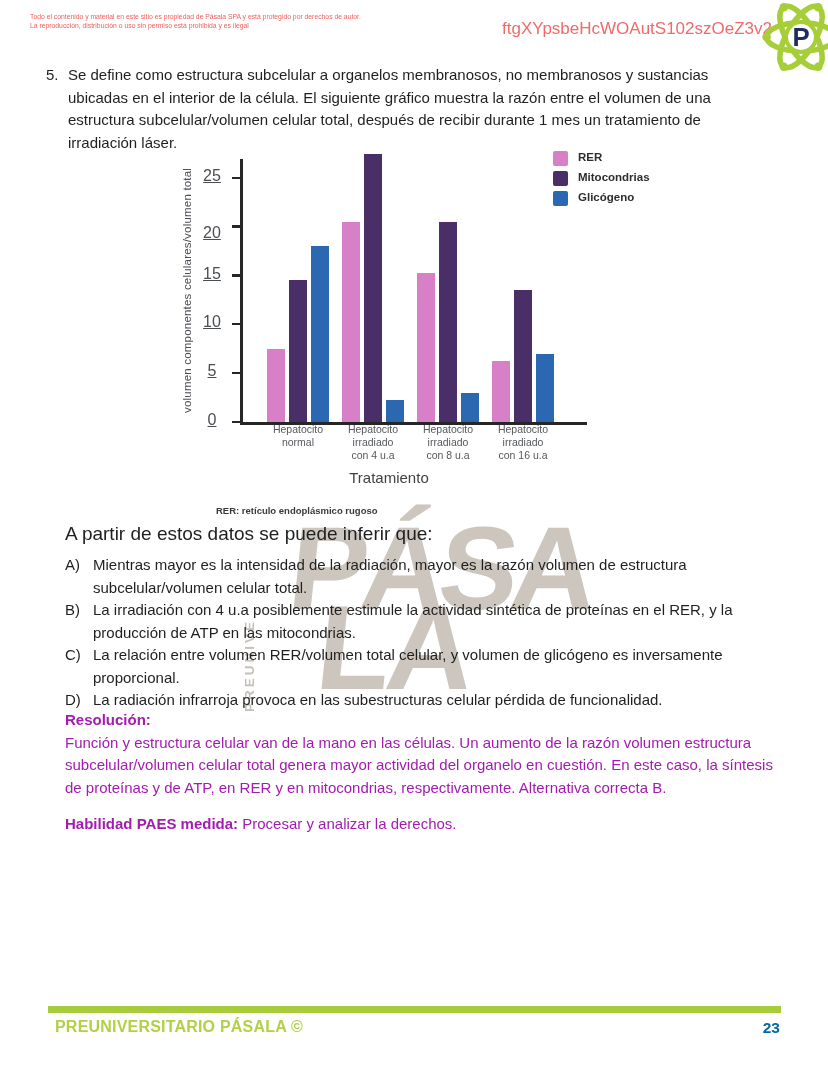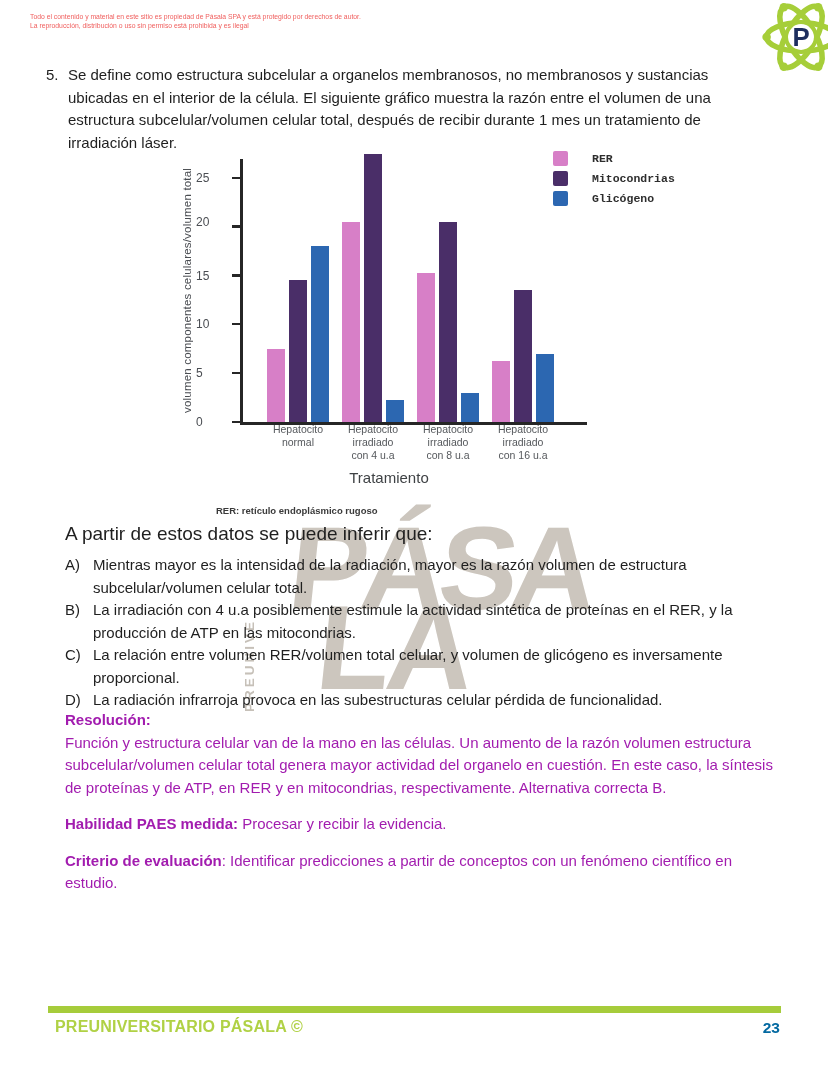--- a/index.html
+++ b/index.html
@@ -17,35 +17,35 @@
   .question { position:absolute; left:46px; top:64px; width:726px; display:grid; grid-template-columns:22px 1fr; }
   .qnum { font-size:15px; line-height:22.5px; }
   .qtext { font-size:15px; line-height:22.5px; }
   
   .ylabel {
     position:absolute; left:181px; top:159px; height:263px; width:18px;
     writing-mode:vertical-rl; transform:rotate(180deg);
     font-size:11.5px; color:#4a4d52; text-align:center; letter-spacing:.2px;
   }
   .yticks { position:absolute; left:196px; top:159px; width:36px; height:263px; }
-  .ytick { position:absolute; right:4px; width:32px; text-align:left; font-size:12px; color:#4a4d52; }
+  .ytick { position:absolute; right:4px; width:32px; text-align:center; font-size:16px; color:#4a4d52;text-decoration:underline; }
   .plot {
     position:absolute; left:240px; top:159px; width:320px; height:263px;
     border-left:3px solid #262626; border-bottom:3px solid #262626;
     display:flex; align-items:flex-end; padding-left:24px; gap:13px;
   }
   .tickmark { position:absolute; left:-11px; width:8px; height:2.5px; background:#262626; }
   .bar-group { display:flex; align-items:flex-end; width:62px; flex:none; }
   .bar { width:18px; flex:none; }
   .bar + .bar { margin-left:4px; }
   .xlabels { position:absolute; left:243px; top:423px; width:320px; display:flex; padding-left:24px; gap:13px; }
   .xlab { width:62px; flex:none; text-align:center; font-size:10.5px; line-height:13px; color:#55585c; white-space:pre-line; }
   .xlabel-title { position:absolute; left:229px; top:469px; width:320px; text-align:center; font-size:15px; color:#3f4245; }
   .legend { position:absolute; left:553px; top:151px; }
-  .legend-row { display:flex; align-items:center; gap:24px; margin-bottom:5px;font-family:Liberation Mono, monospace; }
+  .legend-row { display:flex; gap:10px; margin-bottom:5px; }
   .swatch { width:15px; height:15px; border-radius:2px; flex:none; }
   .legend-label { font-size:11.5px; font-weight:bold; color:#2d2d2d; }
   .chart-note { position:absolute; left:188px; top:505px; font-size:9.5px; font-weight:bold; color:#3a3a3a;padding-left:28px; }
   
   .prompt { position:absolute; left:65px; top:523px; font-size:19px; }
   .options { position:absolute; left:65px; top:554px; width:714px; }
   .option { display:grid; grid-template-columns:28px 1fr; font-size:15px; line-height:22.5px; }
   
   .resolution { position:absolute; left:65px; top:709px; width:716px; color:#a21caf; font-size:15px; line-height:22.5px; }
   .res-heading { font-weight:bold; }
@@ -74,20 +74,21 @@
     <div class="wm-big1">PÁSA</div>
     <div class="wm-big2">LA</div>
   </div>
 
   <div class="content-layer">
 
     <div class="copyright">
       <div>Todo el contenido y material en este sitio es propiedad de Pásala SPA y está protegido por derechos de autor.</div>
       <div>La reproducción, distribución o uso sin permiso está prohibida y es ilegal</div>
     </div>
+    <div class="doc-code">ftgXYpsbeHcWOAutS102szOeZ3v2</div>
     <svg class="logo" viewBox="0 0 100 100">
       <g fill="none" stroke="#a6ce39" stroke-width="6.5">
         <ellipse cx="50" cy="50" rx="40" ry="16.5"></ellipse>
         <ellipse cx="50" cy="50" rx="40" ry="16.5" transform="rotate(60 50 50)"></ellipse>
         <ellipse cx="50" cy="50" rx="40" ry="16.5" transform="rotate(120 50 50)"></ellipse>
       </g>
       <g fill="#a6ce39">
         <circle cx="90" cy="50" r="5"></circle>
         <circle cx="70" cy="84.6" r="5"></circle>
         <circle cx="30" cy="84.6" r="5"></circle>
@@ -104,21 +105,21 @@
       <div class="qtext">Se define como estructura subcelular a organelos membranosos, no membranosos y sustancias ubicadas en el interior de la célula. El siguiente gráfico muestra la razón entre el volumen de una estructura subcelular/volumen celular total, después de recibir durante 1 mes un tratamiento de irradiación láser.</div>
     </div>
 
     <div>
       <div class="ylabel">volumen componentes celulares/volumen total</div>
       <div class="yticks" id="yticks">
           <div class="ytick" style="bottom: -7px;">0</div>
           <div class="ytick" style="bottom: 41.8px;">5</div>
           <div class="ytick" style="bottom: 90.6px;">10</div>
           <div class="ytick" style="bottom: 139.4px;">15</div>
-          <div class="ytick" style="bottom: 193px; margin-top: 37px;">20</div>
+          <div class="ytick" style="bottom: 180px; margin-top: 37px;">20</div>
           <div class="ytick" style="bottom: 237px;">25</div>
         </div>
       <div class="plot" id="plot">
           <div class="bar-group">
             <div class="bar" style="height: 73.2px; background: rgb(215, 127, 199);"></div>
             <div class="bar" style="height: 141.52px; background: rgb(74, 46, 104);"></div>
             <div class="bar" style="height: 175.68px; background: rgb(44, 103, 177);"></div>
           </div>
           <div class="bar-group">
             <div class="bar" style="height: 200.08px; background: rgb(215, 127, 199);"></div>
@@ -190,24 +191,21 @@
       <div class="option">
         <span>D)</span>
         <span>La radiación infrarroja provoca en las subestructuras celular pérdida de funcionalidad.</span>
       </div>
     </div>
 
     <div class="resolution">
       <div class="res-heading">Resolución:</div>
       <div class="res-body">Función y estructura celular van de la mano en las células. Un aumento de la razón volumen estructura subcelular/volumen celular total genera mayor actividad del organelo en cuestión. En este caso, la síntesis de proteínas y de ATP, en RER y en mitocondrias, respectivamente. Alternativa correcta B.</div>
       <div class="res-skill">
-        <span class="bold">Habilidad PAES medida:</span><span> Procesar y recibir la evidencia.</span>
-      </div>
-      <div class="res-criterion">
-        <span class="bold">Criterio de evaluación</span><span>: Identificar predicciones a partir de conceptos con un fenómeno científico en estudio.</span>
+        <span class="bold">Habilidad PAES medida:</span><span> Procesar y analizar la derechos.</span>
       </div>
     </div>
 
     <div class="footer-bar"></div>
     <div class="footer-brand">PREUNIVERSITARIO PÁSALA ©</div>
     <div class="footer-page">23</div>
 
   </div>
 </div>
 

